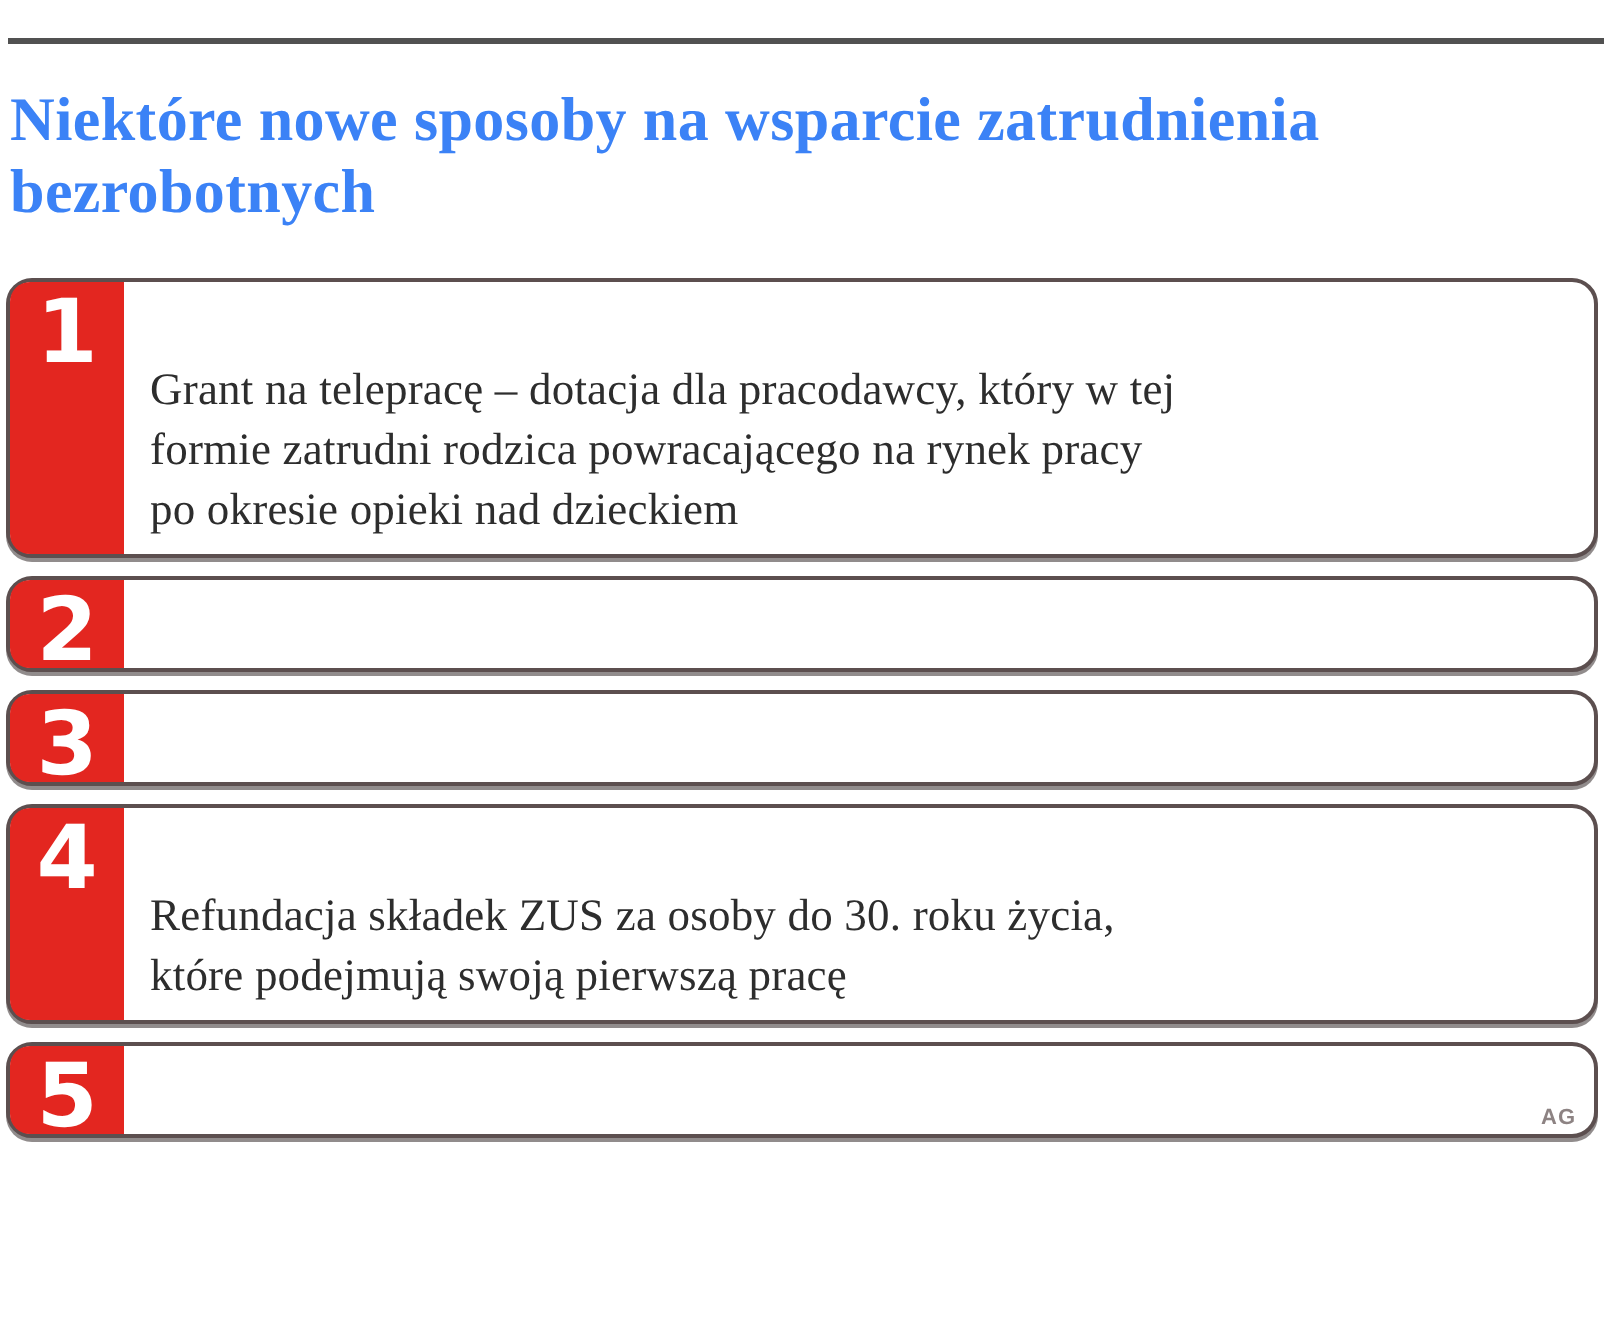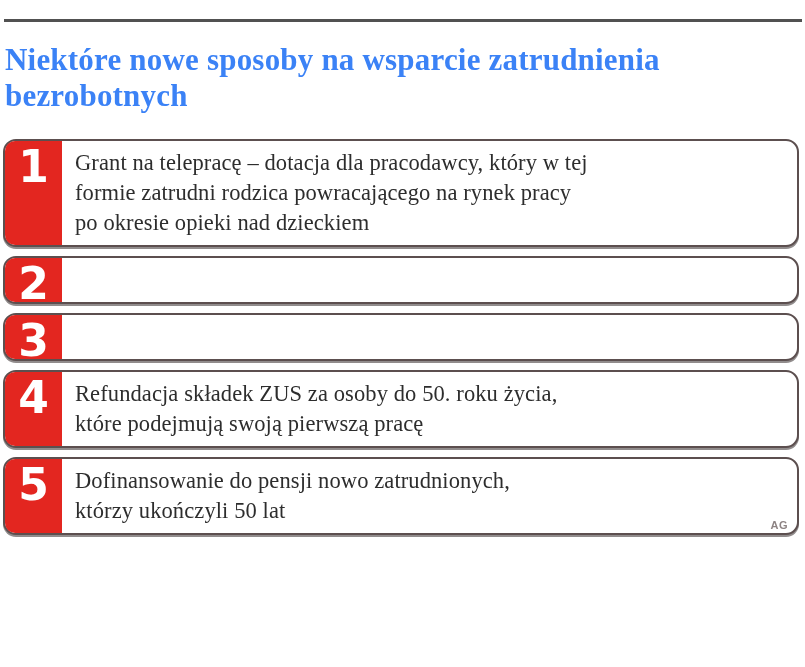--- a/index.html
+++ b/index.html
@@ -74,20 +74,21 @@
     text-align: center;
     padding-top: 4px;
     box-sizing: border-box;
   }
   .card-text {
     font-size: 22.5px;
     line-height: 30px;
     color: #2d2d2d;
     white-space: pre-line;
     letter-spacing: 0.1px;
+    margin-top: 32px;
   }
   .credit {
     position: absolute;
     right: 9px;
     bottom: 2px;
     font-size: 11px;
     font-weight: bold;
     color: #8d8383;
     font-family: "Liberation Sans", "DejaVu Sans", sans-serif;
     letter-spacing: 0.5px;
@@ -116,26 +117,24 @@
     <div class="card">
       <div class="badge">2</div>
     </div>
 
     <div class="card">
       <div class="badge">3</div>
     </div>
 
     <div class="card">
       <div class="badge">4</div>
-      <div class="card-text">Refundacja składek ZUS za osoby do 50. roku życia,
+      <div class="card-text">Refundacja składek ZUS za osoby do 30. roku życia,
 które podejmują swoją pierwszą pracę</div>
     </div>
 
     <div class="card">
       <div class="badge">5</div>
-      <div class="card-text">Dofinansowanie do pensji nowo zatrudnionych,
-którzy ukończyli 50 lat</div>
       <div class="credit">AG</div>
     </div>
 
   </div>
 
 </div>
 
 </body></html>

